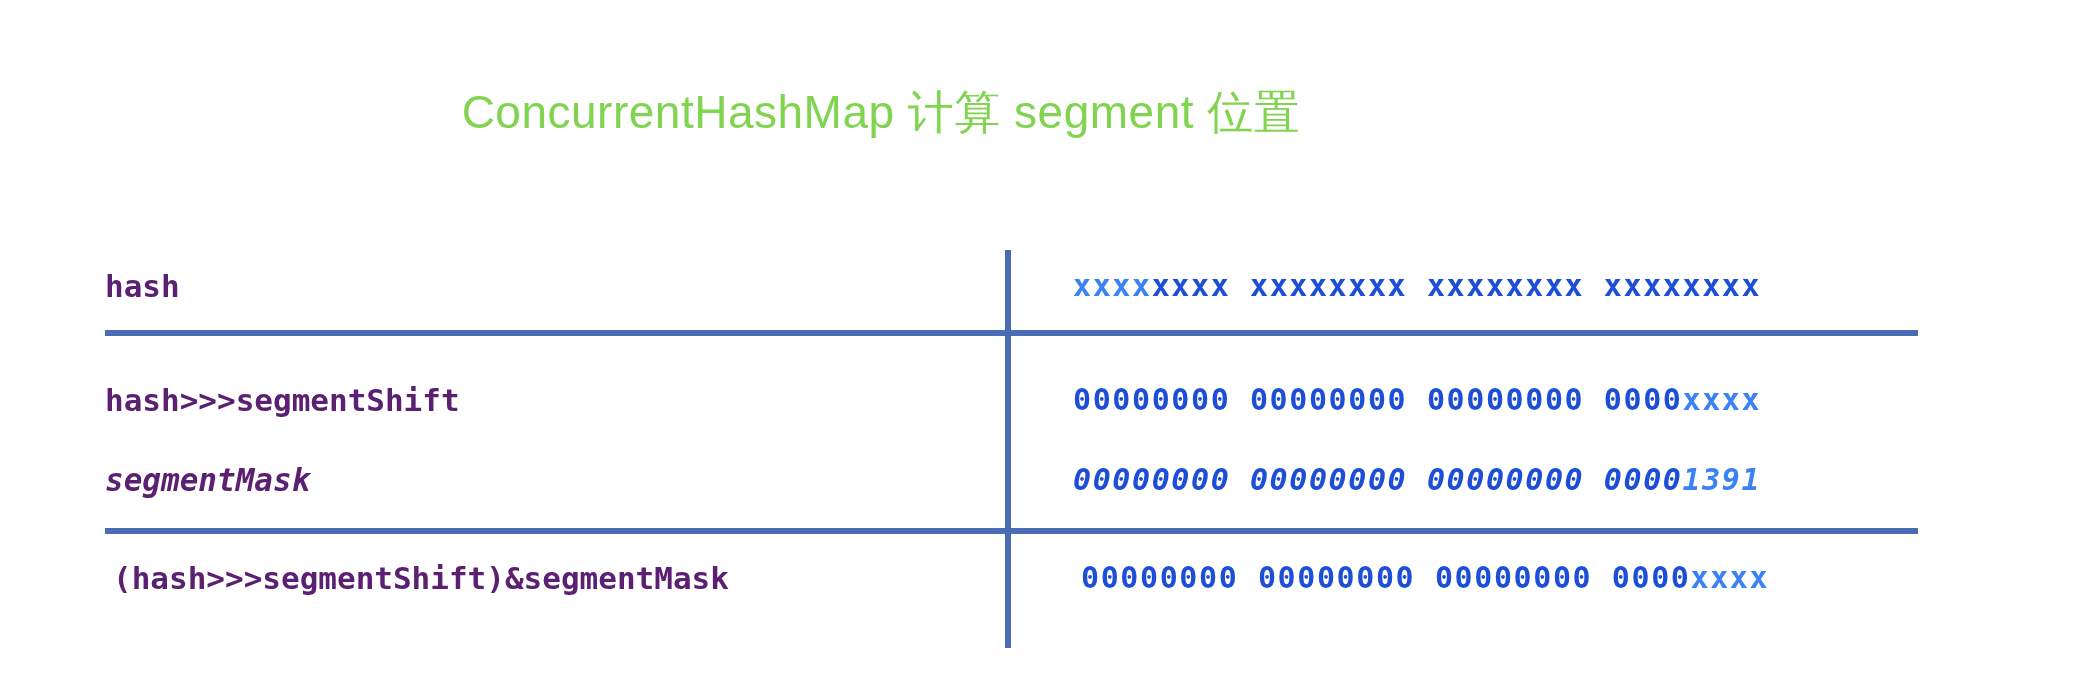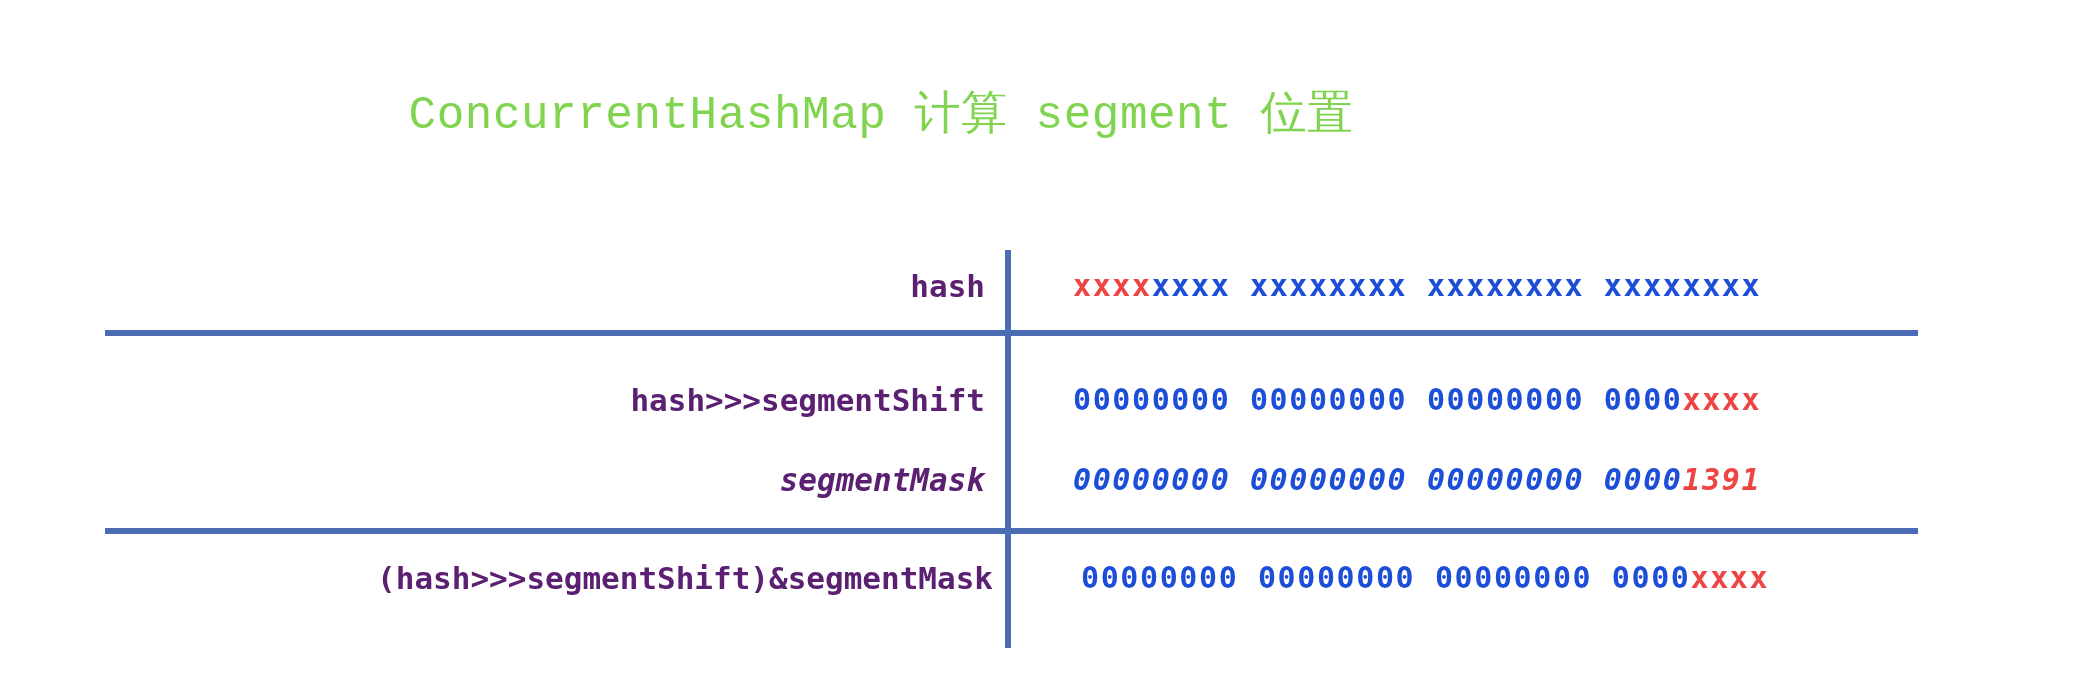--- a/index.html
+++ b/index.html
@@ -22,21 +22,21 @@
     background: #ffffff;
   }
 
   
   .title {
     position: absolute;
     left: 0;
     top: 82px;
     width: 1762px;
     text-align: center;
-    font-family: Liberation Mono, monospace;
+    font-family: Liberation Sans, sans-serif;
     font-size: 46px;
     font-weight: 400;
     letter-spacing: 0.5px;
     color: #80d44f;
     white-space: nowrap;
   }
 
   
   .vrule {
     position: absolute;
@@ -61,39 +61,38 @@
     position: absolute;
     left: 0;
     width: 2098px;
     height: 56px;
     display: block;
   }
   .row-label {
     position: absolute;
     left: 105px;
     width: 880px;
-    text-align: right;
     font-family: "DejaVu Sans Mono", "Liberation Mono", monospace;
     font-size: 31px;
     font-weight: bold;
     color: #5b2071;
     white-space: nowrap;
     line-height: 56px;
   }
   .row-bits {
     position: absolute;
     left: 1073px;
     font-family: "DejaVu Sans Mono", "Liberation Mono", monospace;
     font-size: 30px;
     font-weight: bold;
     letter-spacing: 1.6px;
     white-space: pre;
     line-height: 56px;
   }
-  .bit-red  { color: #ef4444; }
+  .bit-red  { color: #3b82f6; }
   .bit-blue { color: #1d4ed8; }
 
   .row-1 { top: 258px; }
   .row-2 { top: 372px; }
   .row-3 { top: 452px; font-style: italic; }
   .row-4 { top: 550px; margin-left: 8px; }
 </style>
 </head>
 <body>
 

